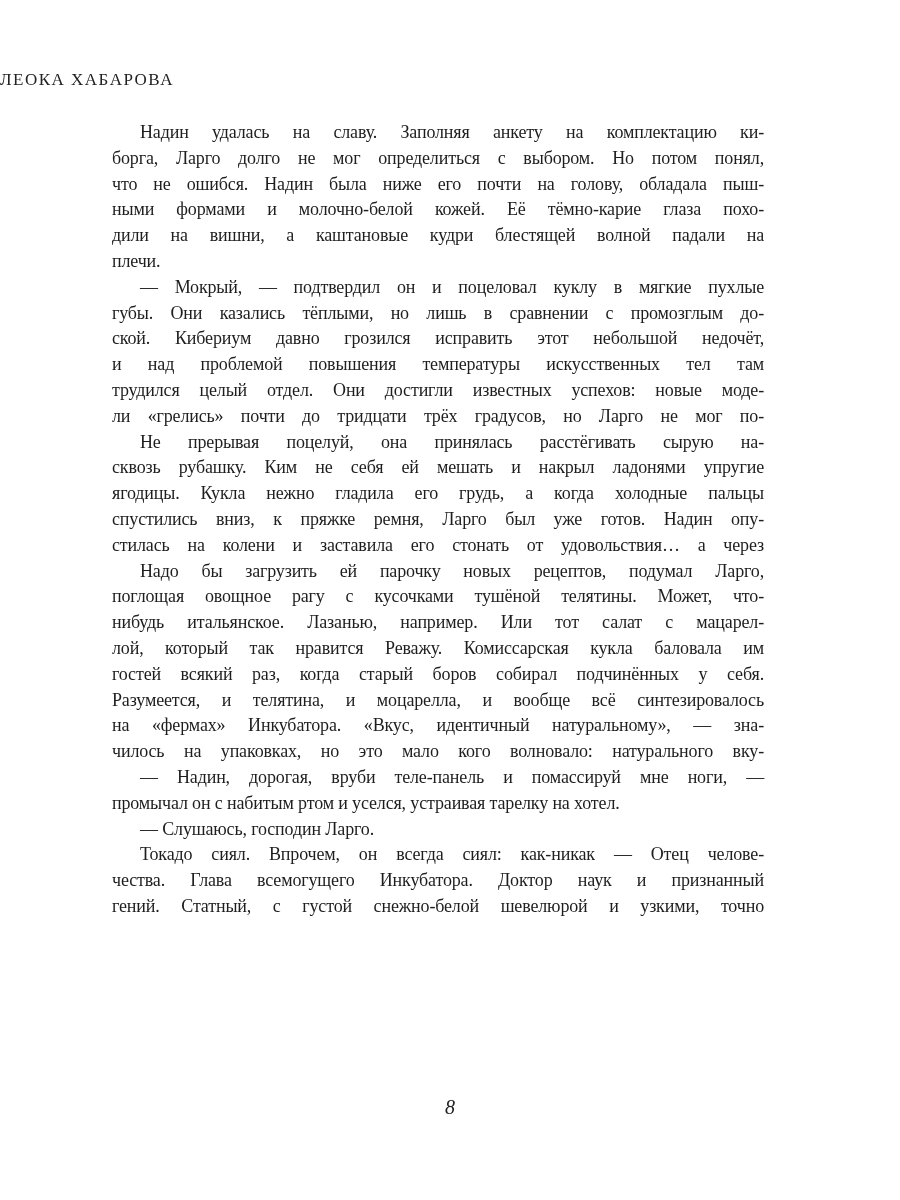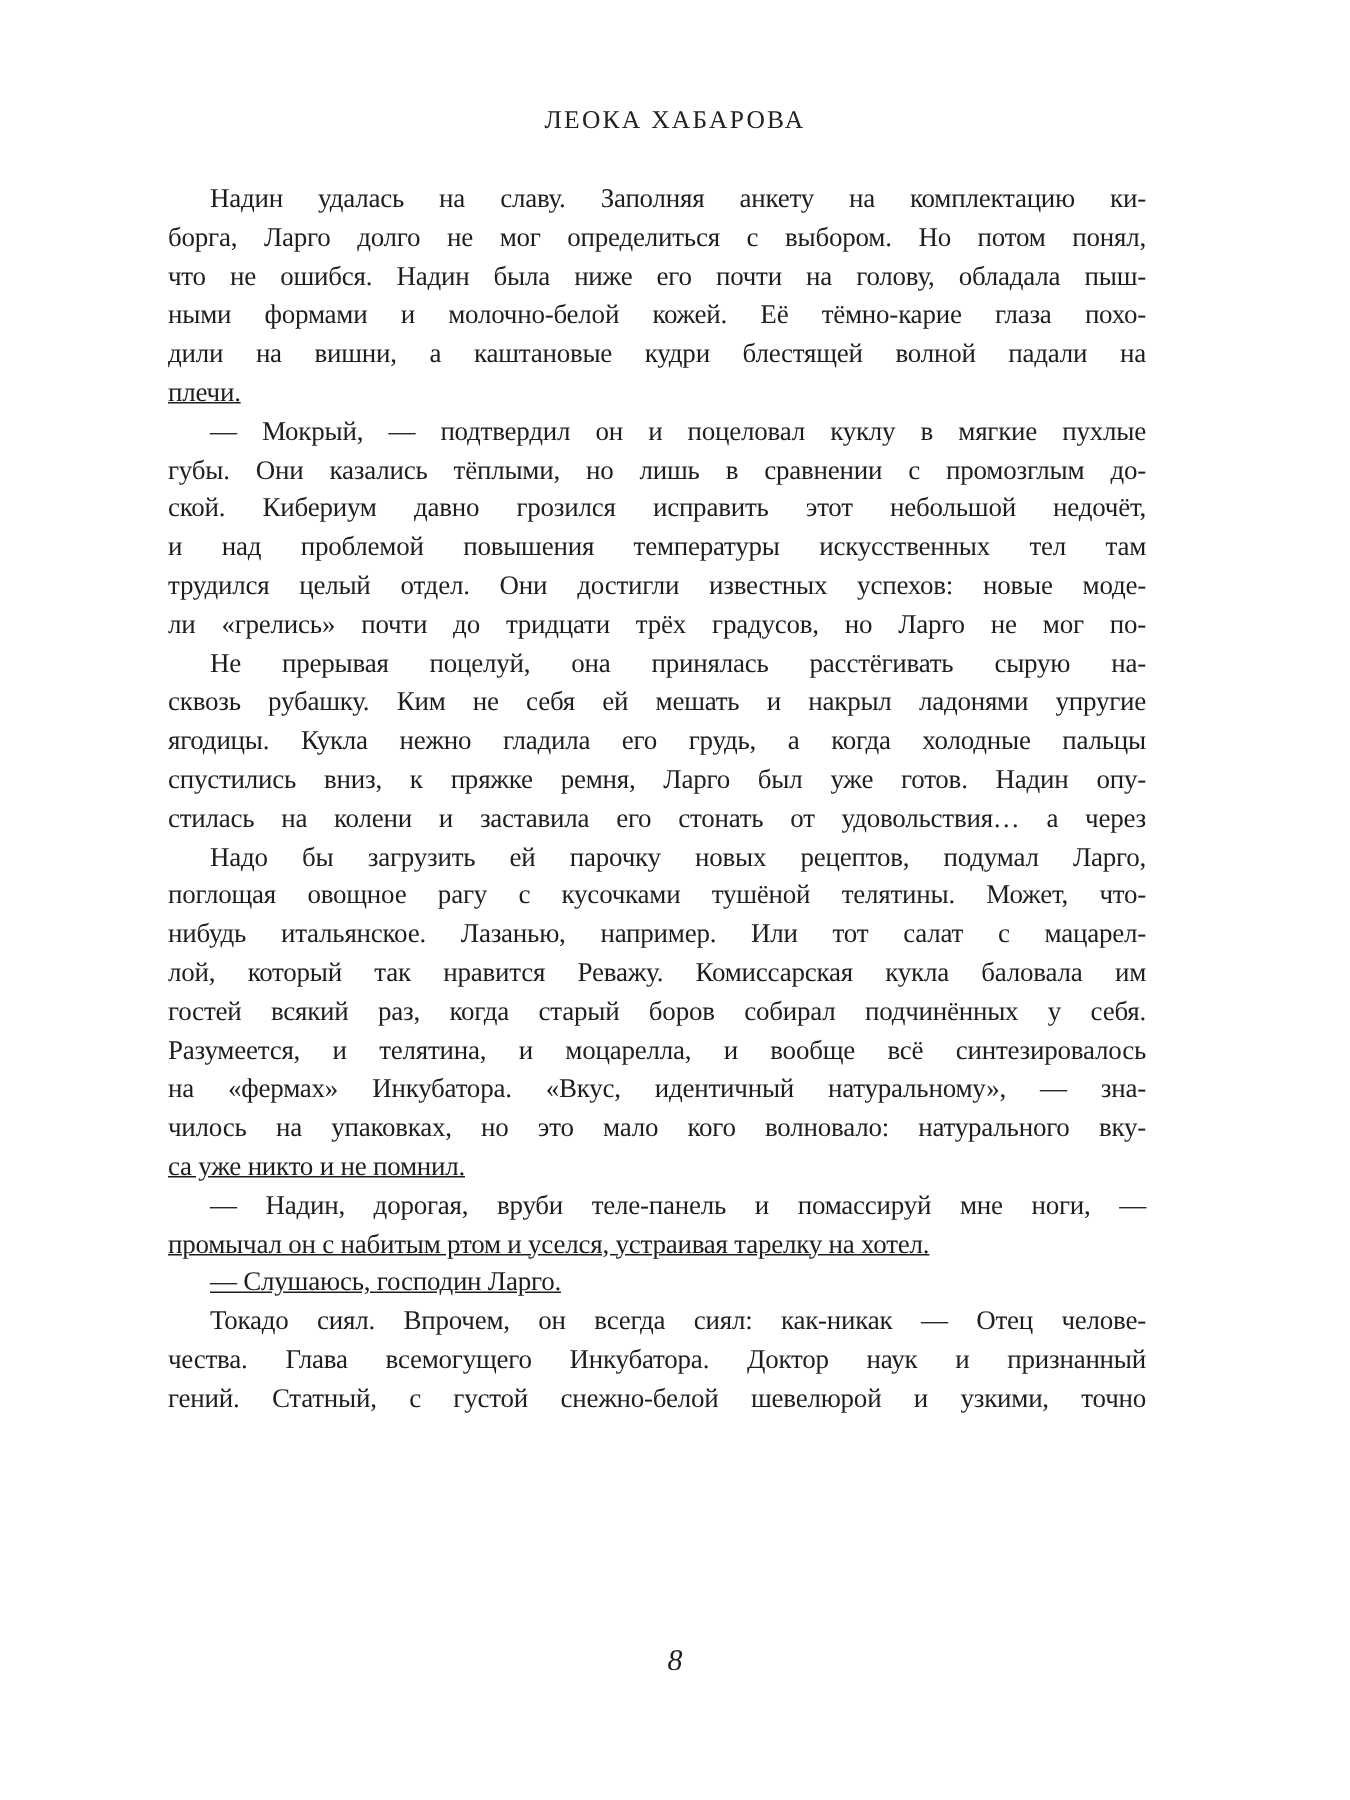--- a/index.html
+++ b/index.html
@@ -13,21 +13,20 @@
       position: relative;
       overflow: hidden;
       font-family: "Liberation Serif", "DejaVu Serif", serif;
       color: #1e1e1e;
     }
     .page-header {
       position: absolute;
       top: 70px;
       left: 0;
       width: 900px;
-      text-align: center;
       font-size: 17px;
       letter-spacing: 1.5px;
       color: #222;
     }
     .text-body {
       position: absolute;
       top: 120px;
       left: 112px;
       width: 652px;
     }
@@ -38,21 +37,20 @@
       white-space: nowrap;
       text-align: justify;
       text-align-last: justify;
       letter-spacing: -0.15px;
     }
     .line.indent {
       padding-left: 28px;
     }
     .line.last {
       text-align-last: left;
-      text-decoration: underline;
     }
     .page-number {
       position: absolute;
       top: 1096px;
       left: 0;
       width: 900px;
       text-align: center;
       font-size: 20px;
       font-style: italic;
       color: #222;
@@ -82,21 +80,20 @@
     <div class="line">спустились вниз, к пряжке ремня, Ларго был уже готов. Надин опу-</div>
     <div class="line">стилась на колени и заставила его стонать от удовольствия… а через</div>
     <div class="line indent">Надо бы загрузить ей парочку новых рецептов, подумал Ларго,</div>
     <div class="line">поглощая овощное рагу с кусочками тушёной телятины. Может, что-</div>
     <div class="line">нибудь итальянское. Лазанью, например. Или тот салат с мацарел-</div>
     <div class="line">лой, который так нравится Реважу. Комиссарская кукла баловала им</div>
     <div class="line">гостей всякий раз, когда старый боров собирал подчинённых у себя.</div>
     <div class="line">Разумеется, и телятина, и моцарелла, и вообще всё синтезировалось</div>
     <div class="line">на «фермах» Инкубатора. «Вкус, идентичный натуральному», — зна-</div>
     <div class="line">чилось на упаковках, но это мало кого волновало: натурального вку-</div>
-    <div class="line last">са уже никто и не помнил.</div>
     <div class="line indent">— Надин, дорогая, вруби теле-панель и помассируй мне ноги, —</div>
     <div class="line last">промычал он с набитым ртом и уселся, устраивая тарелку на хотел.</div>
     <div class="line indent last">— Слушаюсь, господин Ларго.</div>
     <div class="line indent">Токадо сиял. Впрочем, он всегда сиял: как-никак — Отец челове-</div>
     <div class="line">чества. Глава всемогущего Инкубатора. Доктор наук и признанный</div>
     <div class="line">гений. Статный, с густой снежно-белой шевелюрой и узкими, точно</div>
   </div>
 
 <div class="page-number">8</div>
 

